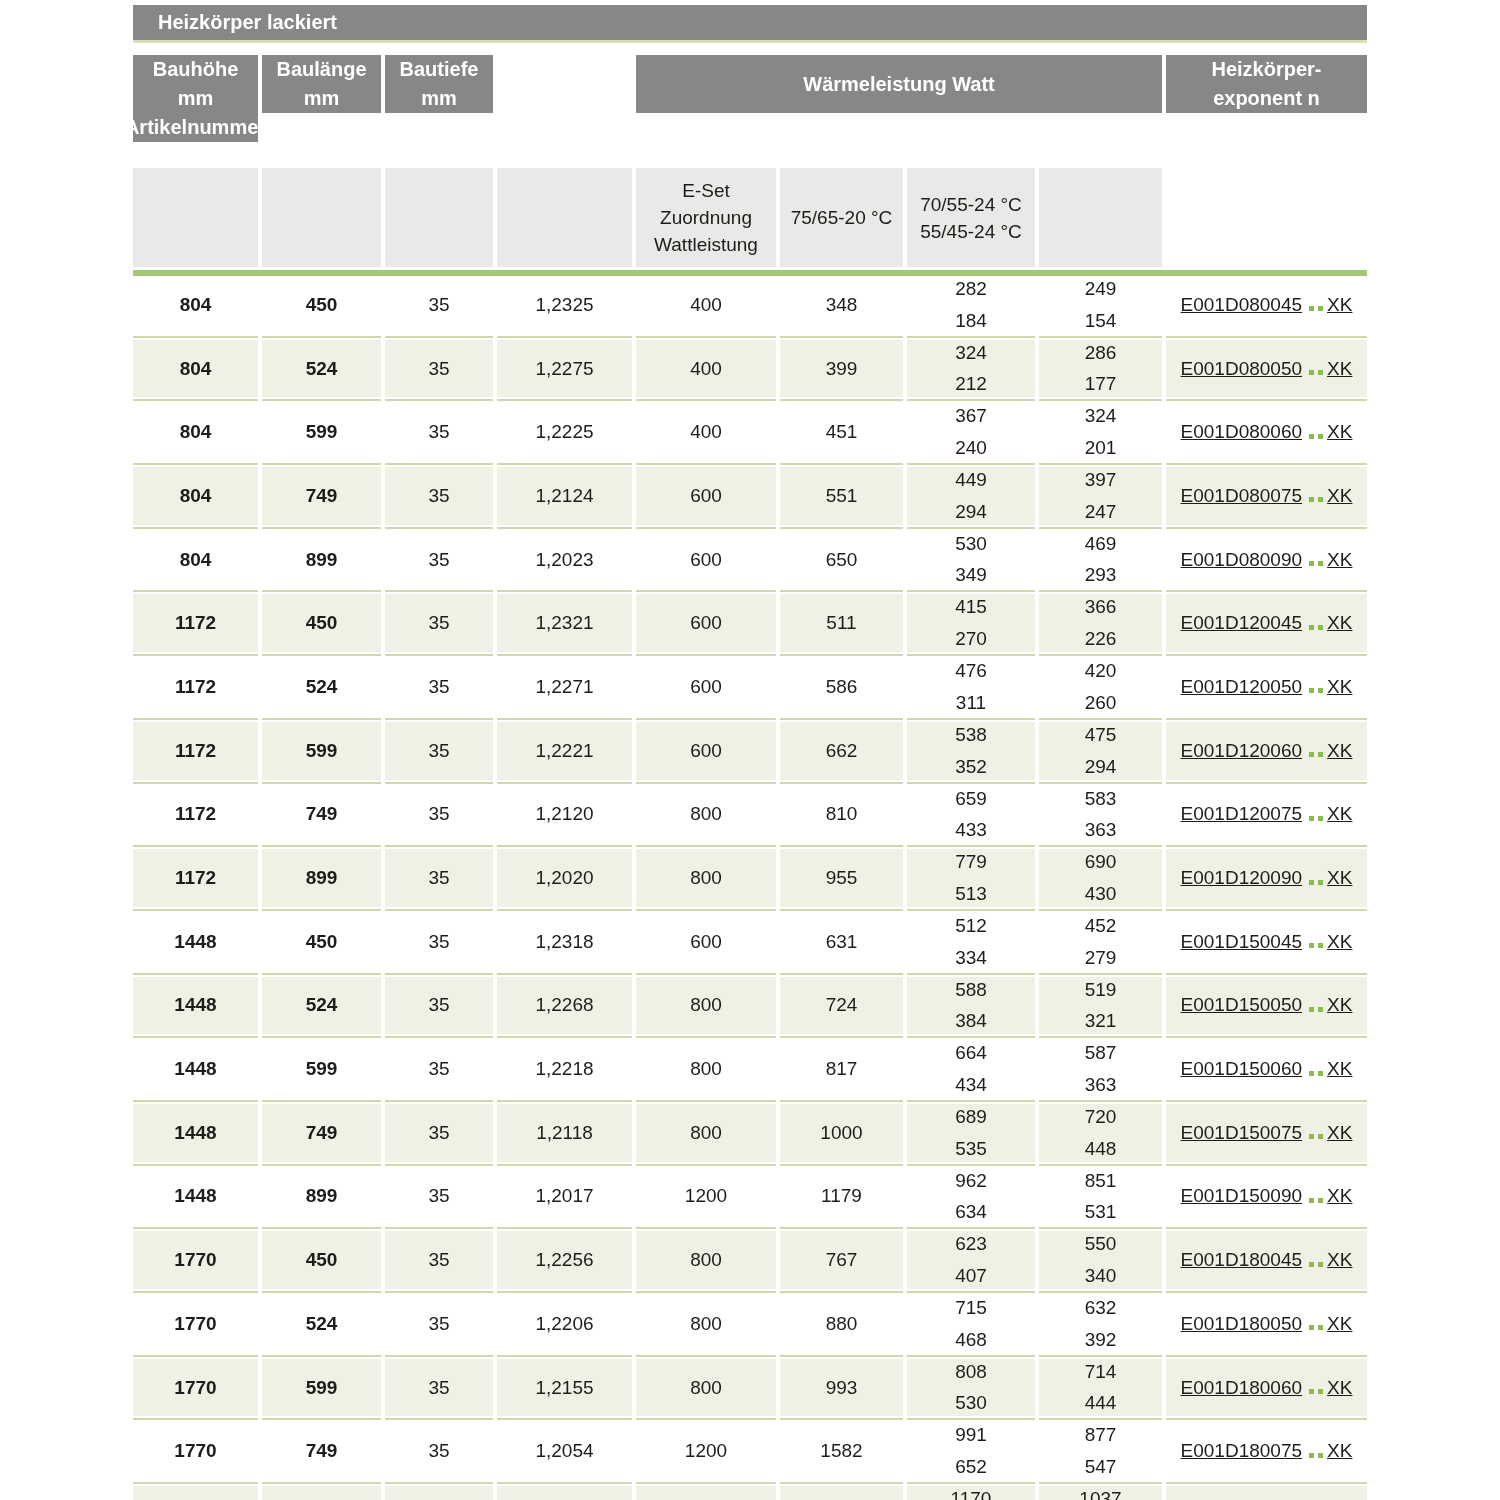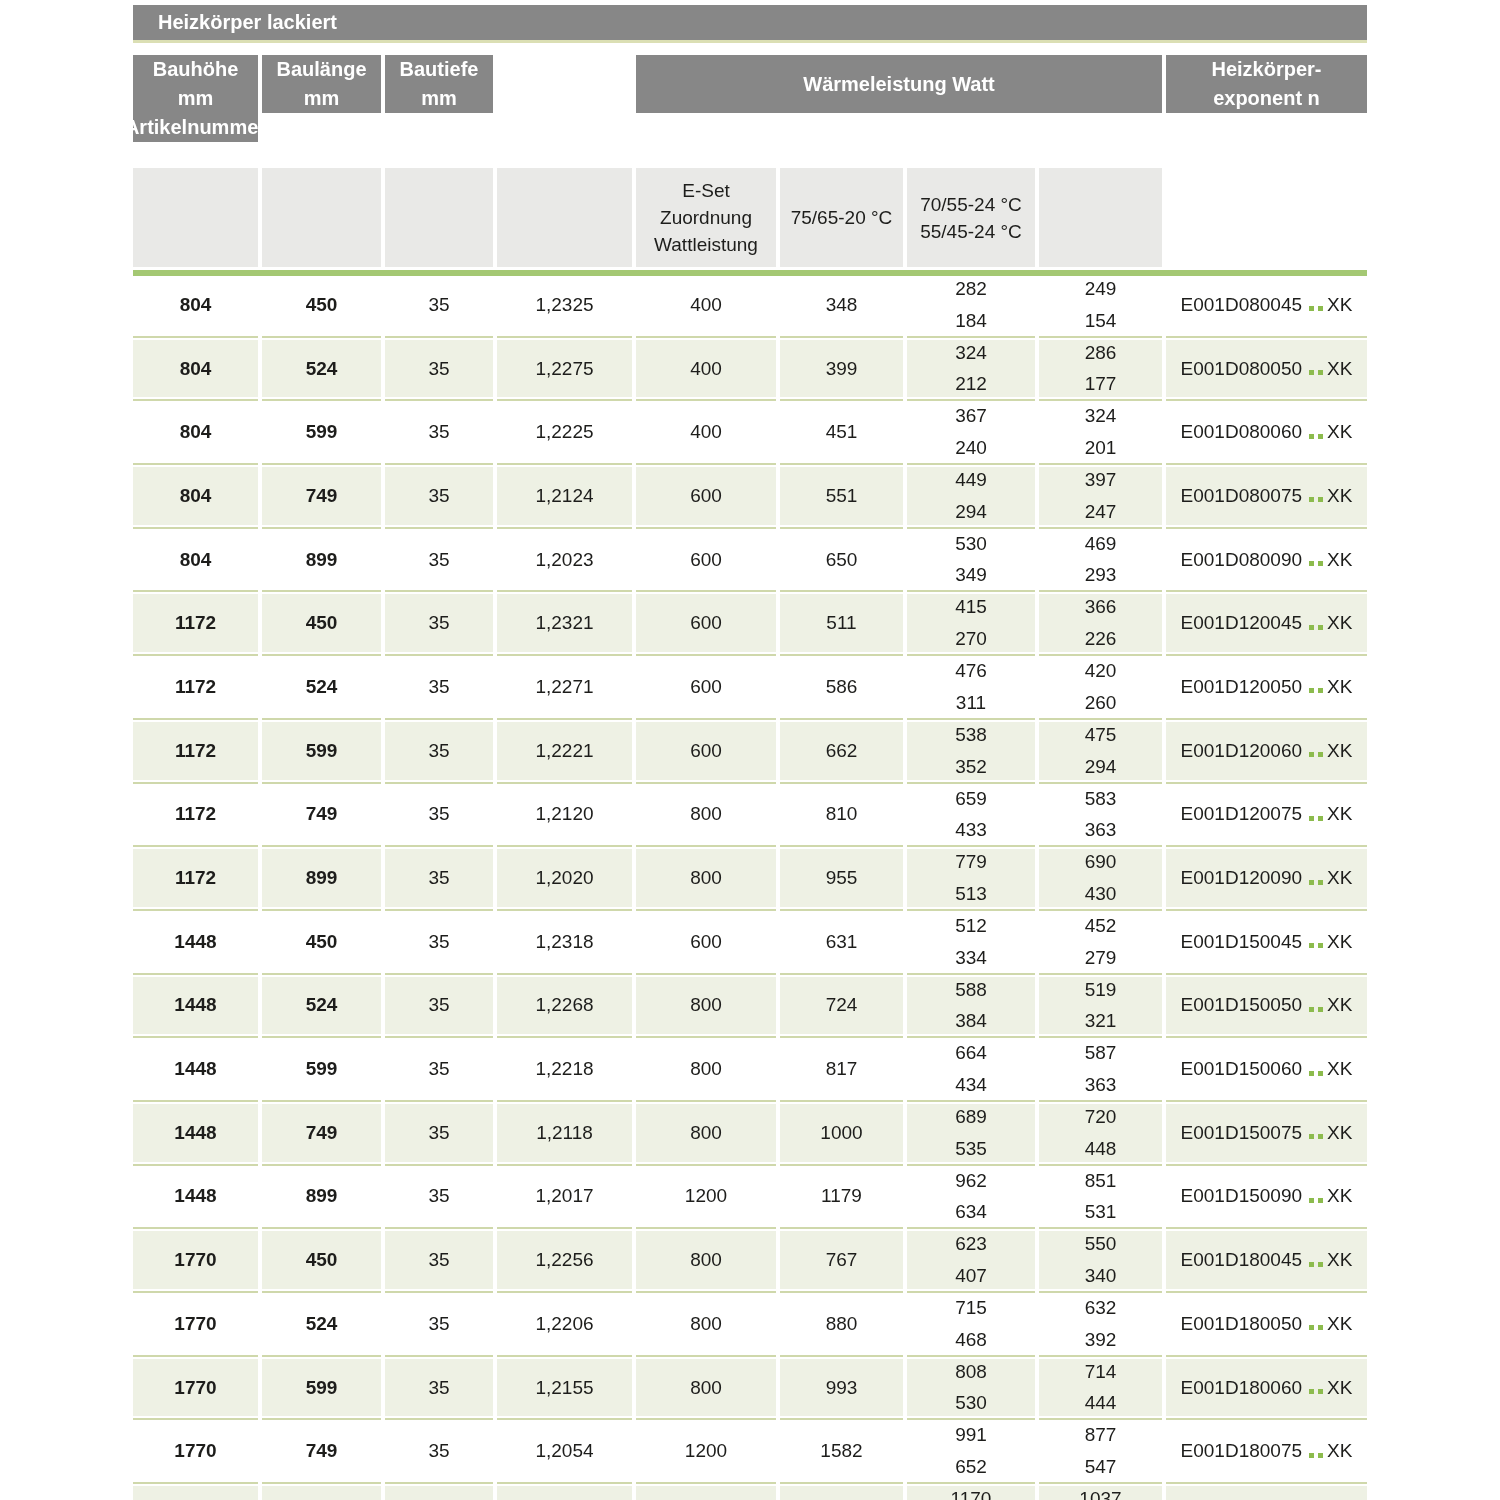--- a/index.html
+++ b/index.html
@@ -49,21 +49,21 @@
     display:flex;align-items:center;justify-content:center;text-align:center;
     font-size:19px;line-height:26px;
   }
   .row.white .cell{background:#ffffff;}
   .row.green .cell{background:#eef1e4;}
   .cell.bold{font-weight:bold;}
   .cell.two{flex-direction:column;justify-content:space-between;}
   .rowsep{margin:2px 0;}
   .sepcell{height:2px;background:#cfd8ab;}
 
-  .cell.artikel{white-space:nowrap;}
+  .cell.artikel{white-space:nowrap;text-decoration:underline;}
   .dots{display:inline-flex;gap:4px;margin:0 4px 0 7px;transform:translateY(4px);}
   .dot{width:5px;height:5px;background:#8cbb4d;display:inline-block;}
 
   .bottom-line{height:3px;background:#4b4b49;margin-top:2px;}
 </style>
 </head>
 <body>
 
 <div class="table-wrap">
 

